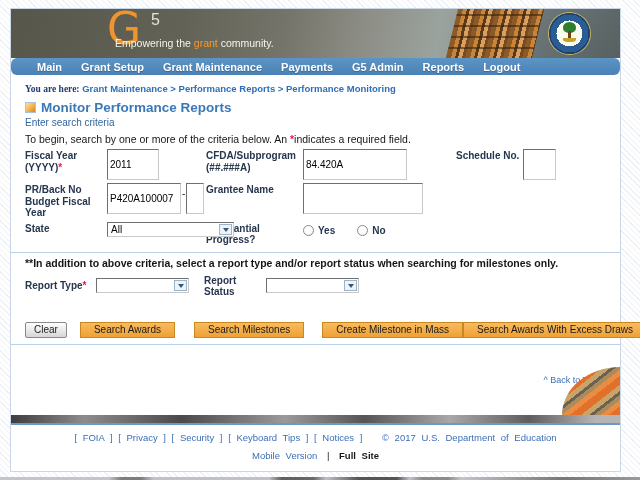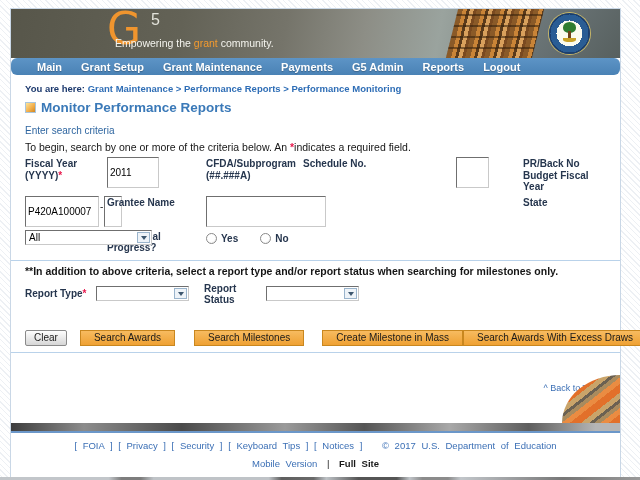--- a/index.html
+++ b/index.html
@@ -42,28 +42,28 @@
   .seal .trunk { position:absolute; left:19px; top:18px; width:3px;  height:7px;  background:#6e4218; }
   .seal .base  { position:absolute; left:14px; top:25px; width:13px; height:4px; background:#c9a227; border-radius:0 0 50% 50%; }
   
   .nav { height:17px; display:flex; align-items:center; gap:19px; padding-left:26px;
     background: linear-gradient(#5d94c6,#4a82b5); border-radius: 6px; }
   .nav-item { color:#fff; font-weight:bold; font-size:11px; cursor:pointer; white-space:nowrap;
     text-shadow: 0 1px 1px rgba(0,0,0,.25); }
   
   .content { padding:0 14px; }
   .breadcrumb { margin-top:8px; font-size:9.5px; font-weight:bold; }
-  .bc-prefix { color:#1d3a6e; }
+  .bc-prefix { color:#1d3a6e;font-family:Liberation Serif, serif; }
   .bc-link { color:#2f6eb6; cursor:pointer; }
   .bc-sep { color:#2f6eb6; }
   .title-row { margin-top:6px; display:flex; align-items:center; gap:5px; }
   .title-icon { width:11px; height:11px; border:1px solid #a9c5dd;
     background: linear-gradient(135deg,#fce49a 0%,#f3b14e 55%,#d2861f 100%); }
   .page-title { font-size:13.5px; font-weight:bold; color:#3a79b8; }
-  .subtitle { margin-top:10px; font-size:10px; color:#2f66a0; }
+  .subtitle { margin-top:2px; font-size:10px; color:#2f66a0; }
   .instruction { margin-top:5px; font-size:10.5px; color:#161616; }
   .req { color:#e8174b; font-weight:bold; }
   
   .form-grid { margin-top:4px; display:grid;
     grid-template-columns:82px 99px 97px 153px 67px auto; row-gap:3px; align-items:start; }
   .lbl { font-size:10px; font-weight:bold; color:#26364e; line-height:1.15; padding-top:1px; }
   .cell { white-space:nowrap; }
   input.tb { height:31px; font-size:10px; font-family:inherit; padding:0 2px; background:#fff;
     border:1px solid; border-color:#6f6f6f #c9c9c9 #c9c9c9 #6f6f6f; vertical-align:top; }
   .w-fy{width:52px} .w-cfda{width:104px} .w-sched{width:33px}
@@ -171,20 +171,23 @@
         <div>Fiscal Year</div>
         <div><span>(YYYY)</span><span class="req">*</span></div>
       </div>
       <div class="cell">
         <input class="tb w-fy" type="text" value="2011" style="">
       </div>
       <div class="lbl">
         <div>CFDA/Subprogram</div>
         <div>(##.###A)</div>
       </div>
+      <div class="cell">
+        <input class="tb w-cfda" type="text" value="84.420A" style="">
+      </div>
       <div class="lbl">Schedule No.</div>
       <div class="cell">
         <input class="tb w-sched" type="text" value="" style="">
       </div>
 
       <div class="lbl">
         <div>PR/Back No</div>
         <div>Budget Fiscal Year</div>
       </div>
       <div class="cell">

